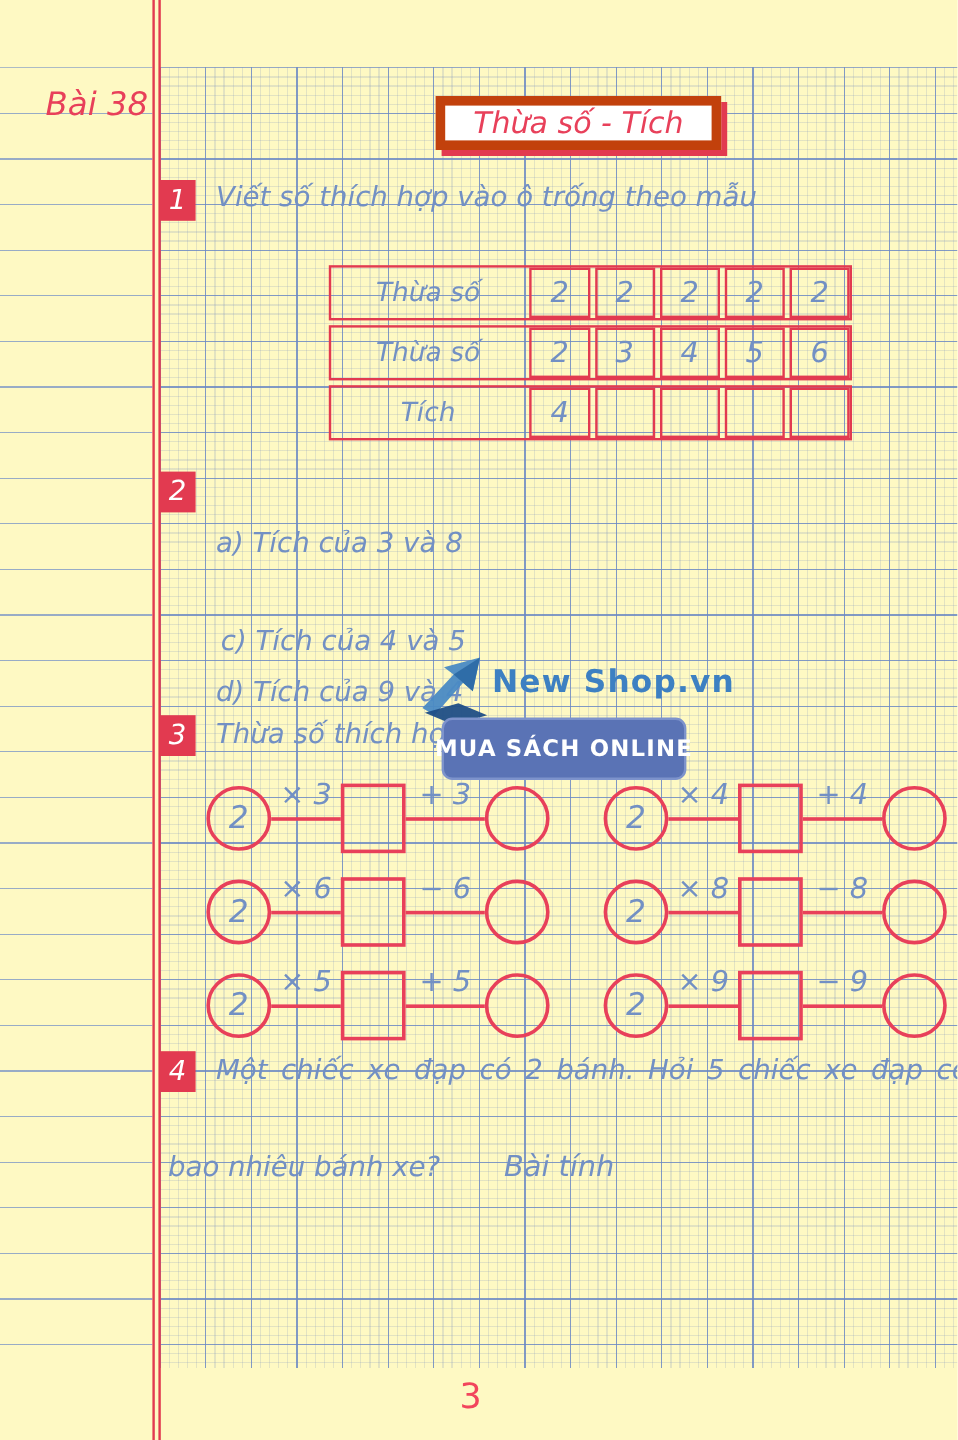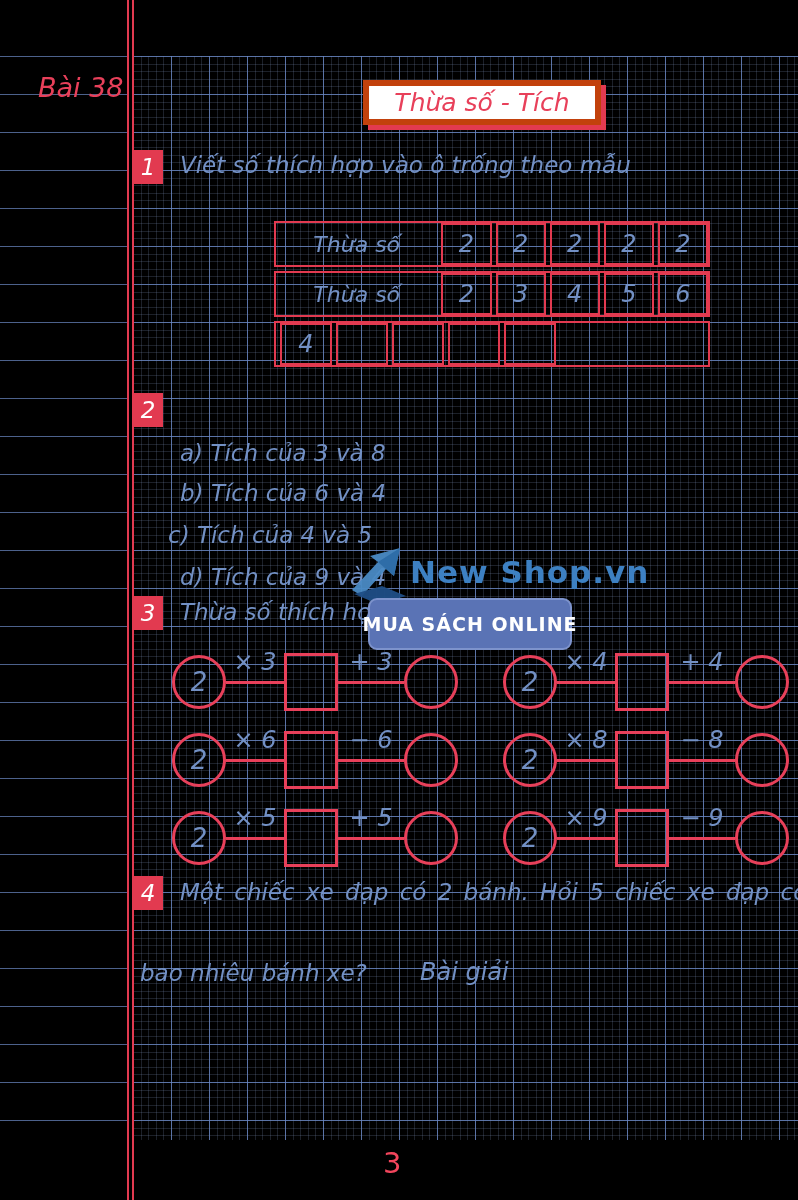--- a/index.html
+++ b/index.html
@@ -1,17 +1,17 @@
 <!DOCTYPE html>
 <html><head>
 <meta charset="utf-8">
 <style>
   * { margin:0; padding:0; box-sizing:border-box; }
   body { background:#ffffff; font-family:"DejaVu Sans", sans-serif; }
-  .page { position:relative; width:798px; height:1200px; background:#000000; overflow:hidden; }
+  .page { position:relative; width:798px; height:1200px; background:#fef9c3; overflow:hidden; }
 
   
   .ruled-left {
     position:absolute; left:0; top:56px; width:127px; height:1084px;
     background-image: repeating-linear-gradient(to bottom, rgba(109,139,199,0.7) 0 1px, transparent 1px 38px);
   }
   .grid-right {
     position:absolute; left:133px; top:56px; width:665px; height:1084px;
     background-image:
       repeating-linear-gradient(to right,  rgba(105,135,196,0.8) 0 1px, transparent 1px 38px),
@@ -24,21 +24,21 @@
     border-left:2px solid #e23a50; border-right:2px solid #e23a50;
   }
 
   .ink { color:#7290c4; font-style:italic; }
   .red-ink { color:#e8405a; font-style:italic; }
 
   .lesson-label { position:absolute; left:38px; top:72px; font-size:27px; }
 
   .title-box {
     position:absolute; left:363px; top:80px; width:238px; height:45px;
-    background:#ffffff; border:6px solid #c2410c; box-shadow:5px 5px 0 0 #e23a50;
+    background:#ffffff; border:8px solid #c2410c; box-shadow:5px 5px 0 0 #e23a50;
     display:flex; align-items:center; justify-content:center; font-size:25px;
   }
 
   .badge {
     position:absolute; width:30px; height:34px; background:#e23a50; color:#fff;
     display:flex; align-items:center; justify-content:center; font-size:23px; font-style:italic;
   }
   .heading { position:absolute; font-size:23px; white-space:nowrap; }
 
   
@@ -62,21 +62,21 @@
   .dop { position:absolute; top:-33px; left:0; width:100%; text-align:center;
          font-size:24px; white-space:nowrap; }
 
   
   .p4-line1 { position:absolute; left:180px; top:879px; font-size:23px; white-space:nowrap; word-spacing:4px; }
   .p4-line2 { position:absolute; left:140px; top:960px; font-size:23px; white-space:nowrap;text-align:right; }
   .solution { position:absolute; left:420px; top:958px; font-size:24px; }
 
   
   .logo-wrap { position:absolute; left:348px; top:544px; z-index:6; }
-  .brand { position:absolute; left:62px; top:10px; font-size:31px; font-weight:bold;
+  .brand { position:absolute; left:62px; top:10px; font-size:26px; font-weight:bold;
            color:#3d80c2; letter-spacing:1px; white-space:nowrap;
            font-family:"DejaVu Sans", sans-serif; }
   .banner {
     position:absolute; left:20px; top:54px; width:204px; height:52px;
     background:#5a73b5; border:2px solid #7d93cc; border-radius:9px;
     display:flex; align-items:center; justify-content:center;
     color:#ffffff; font-weight:bold; font-size:19px; letter-spacing:1px; white-space:nowrap;
   }
   .page-number { position:absolute; left:383px; top:1146px; color:#f2455c; font-size:29px; }
 </style>
@@ -109,32 +109,32 @@
     </div>
     <div class="t1-row">
       <div class="t1-label ink">Thừa số</div>
       <div class="t1-cell ink">2</div>
       <div class="t1-cell ink">3</div>
       <div class="t1-cell ink">4</div>
       <div class="t1-cell ink">5</div>
       <div class="t1-cell ink">6</div>
     </div>
     <div class="t1-row">
+      <div class="t1-label ink">Tích</div>
       <div class="t1-cell ink">4</div>
       <div class="t1-cell ink"></div>
       <div class="t1-cell ink"></div>
       <div class="t1-cell ink"></div>
       <div class="t1-cell ink"></div>
     </div>
   </div>
 
   <div class="badge" style="left:133px; top:393px;">2</div>
   <div class="heading ink" style="left:180px; top:440px;">a) Tích của 3 và 8</div>
-  <div class="heading ink" style="left:180px; top:480px;">b) Tích của 6 và 4</div>
-  <div class="heading ink" style="left:168px; top:522px;text-align:center;">c) Tích của 4 và 5</div>
+  <div class="heading ink" style="left:184px; top:522px;text-align:center;">c) Tích của 4 và 5</div>
   <div class="heading ink" style="left:180px; top:564px;">d) Tích của 9 và 4</div>
 
   <div class="badge" style="left:133px; top:596px;">3</div>
   <div class="heading ink" style="left:180px; top:599px;">Thừa số thích hợp</div>
 
   <div class="dgroup" style="left:172px; top:650px;">
     <div class="dcircle ink">2</div>
     <div class="dseg s1">
         <span class="dop ink">× 3</span>
       </div>
@@ -198,21 +198,21 @@
     <div class="dbox"></div>
     <div class="dseg s2">
         <span class="dop ink">− 9</span>
       </div>
     <div class="dcircle"></div>
   </div>
 
   <div class="badge" style="left:133px; top:876px;">4</div>
   <div class="p4-line1 ink">Một chiếc xe đạp có 2 bánh. Hỏi 5 chiếc xe đạp có tất cả</div>
   <div class="p4-line2 ink">bao nhiêu bánh xe?</div>
-  <div class="solution ink">Bài giải</div>
+  <div class="solution ink">Bài tính</div>
 
   <div class="logo-wrap">
     <svg width="64" height="62" viewBox="0 0 64 62">
       <polygon points="4,46 30,18 22,12 52,4 46,32 38,25 14,52" fill="#4a8ac4" opacity="0.95"></polygon>
       <polygon points="30,18 52,4 46,32" fill="#2d6ba6" opacity="0.95"></polygon>
       <polygon points="6,50 34,42 58,52 30,60" fill="#1f4e86" opacity="0.95"></polygon>
     </svg>
     <span class="brand">New Shop.vn</span>
     <div class="banner">MUA SÁCH ONLINE</div>
   </div>

